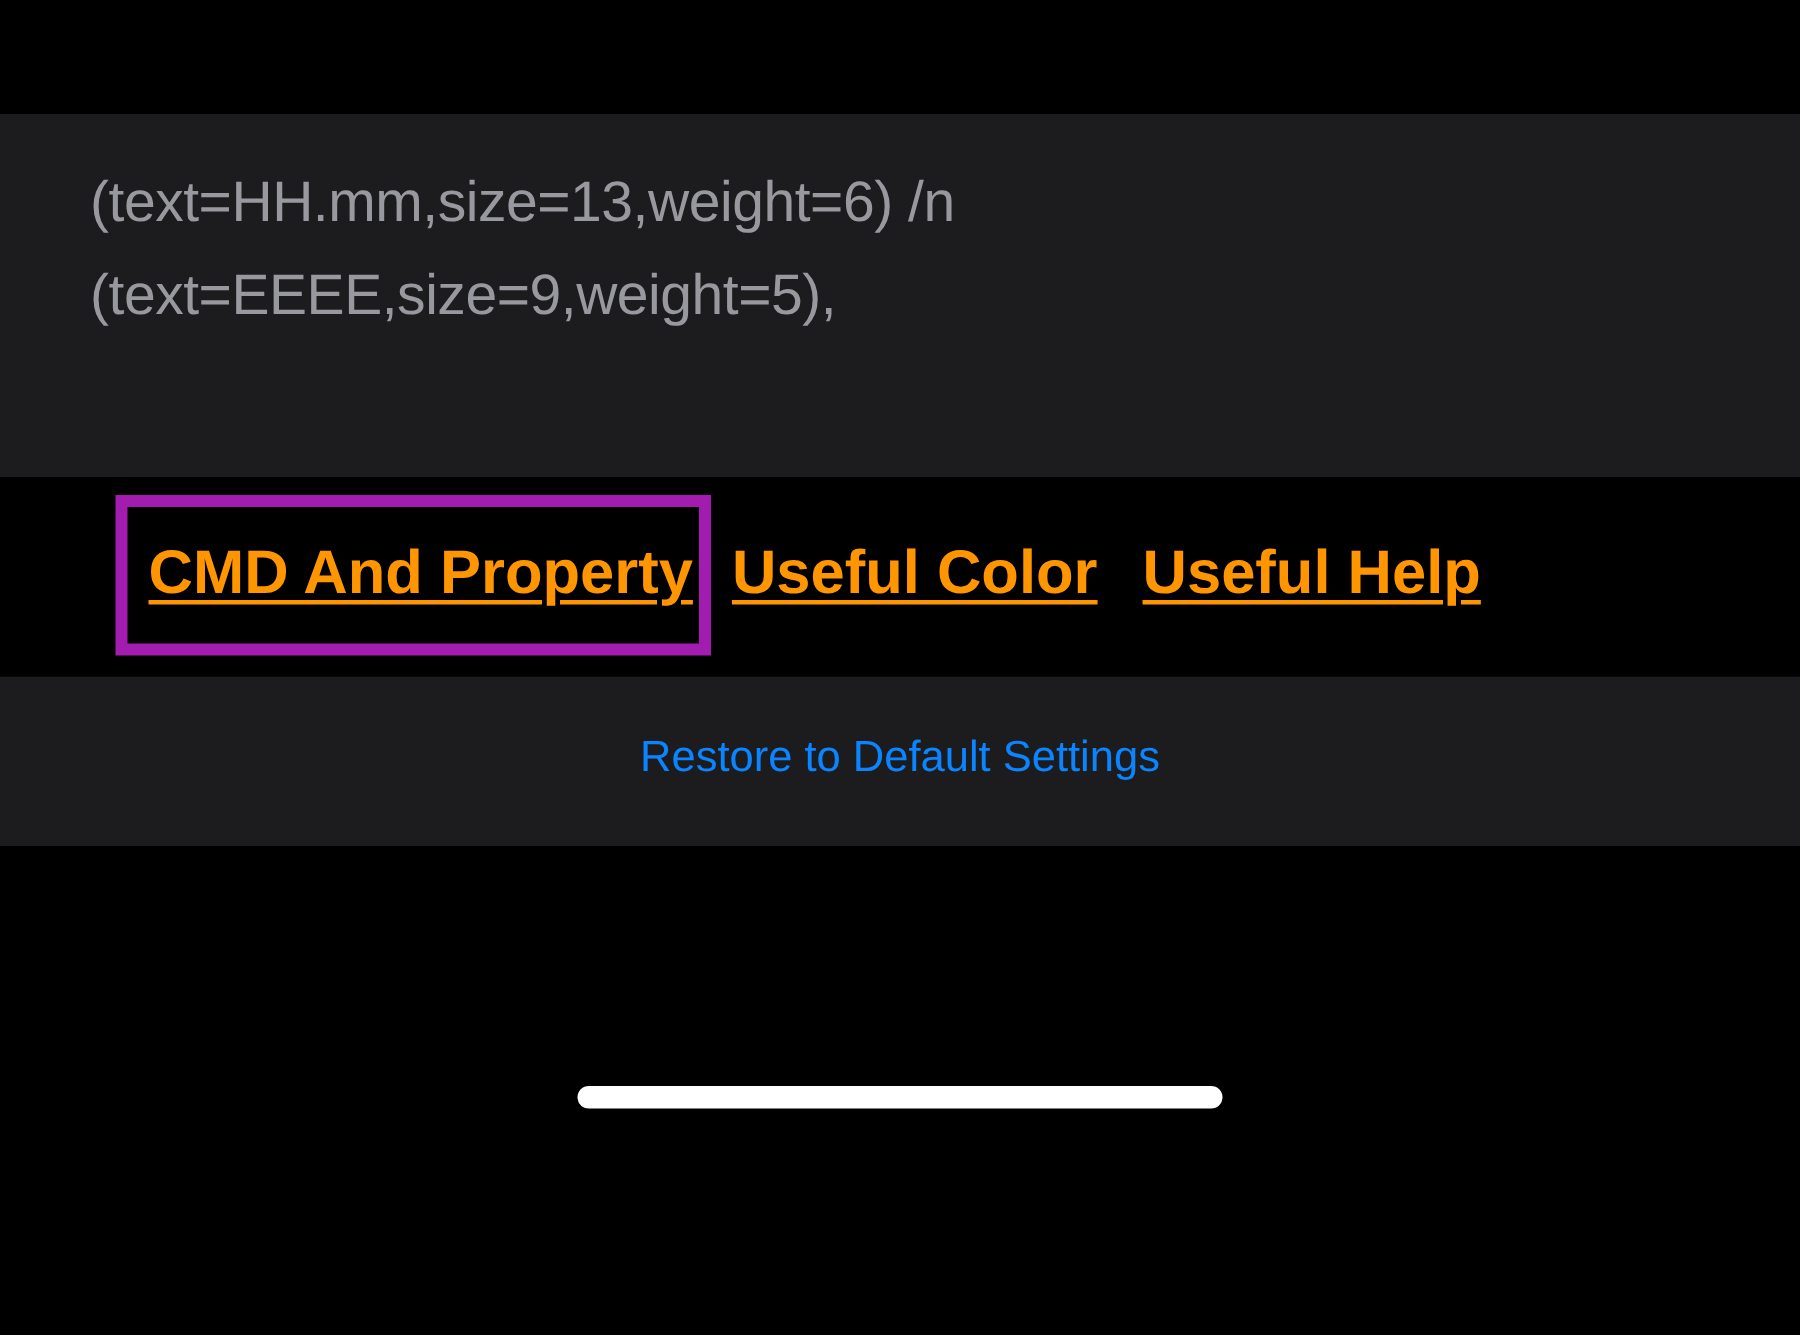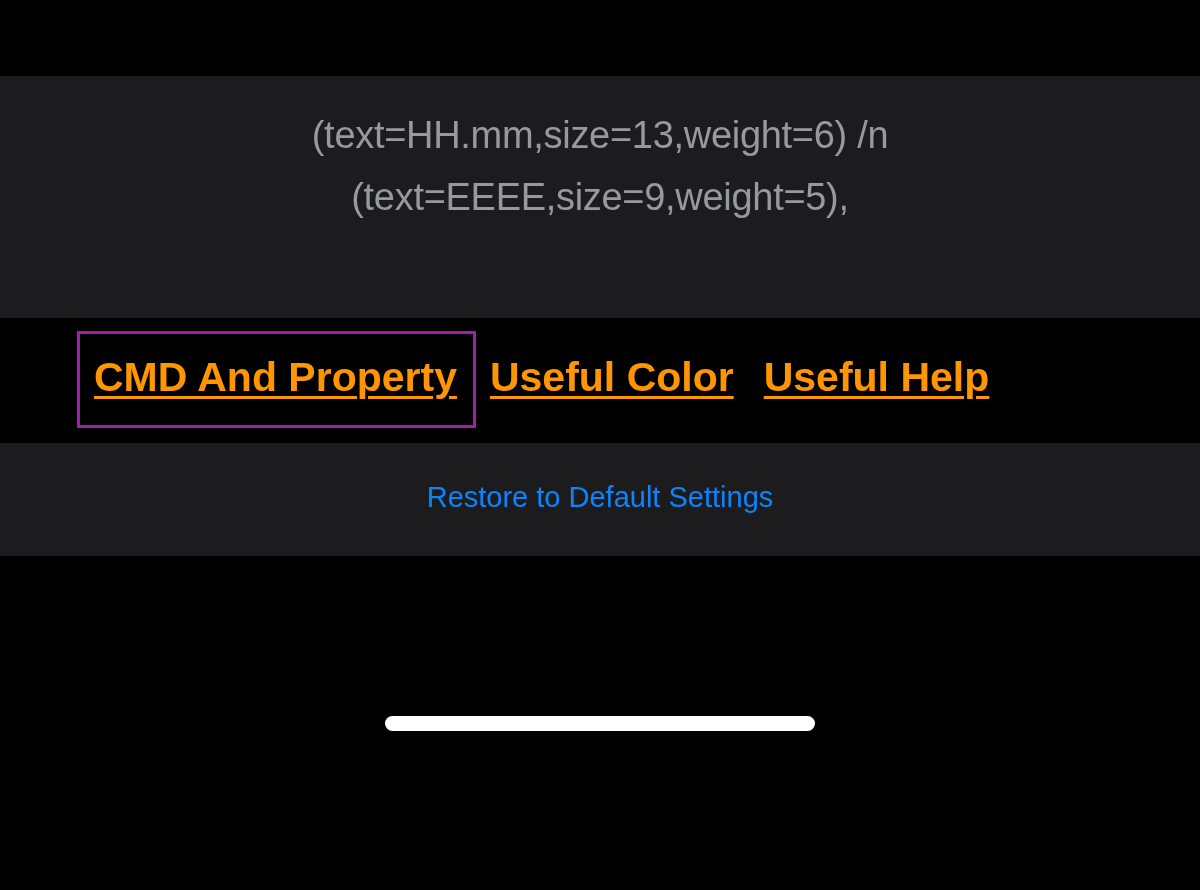--- a/index.html
+++ b/index.html
@@ -15,21 +15,20 @@
       overflow: hidden;
       position: relative;
     }
     .top-spacer {
       height: 76px;
       background: #000000;
     }
     .config-panel {
       background: #1c1c1e;
       padding: 28px 60px 90px 60px;
-      text-align: center;
     }
     .config-line {
       color: #98989f;
       font-size: 38px;
       line-height: 62px;
       font-weight: 400;
       letter-spacing: -0.3px;
     }
     .links-row {
       background: #000000;
@@ -38,22 +37,22 @@
       align-items: center;
       gap: 30px;
       position: relative;
       padding-left: 95px;
     }
     .link-wrapper {
       position: relative;
       display: inline-block;
     }
     .link-wrapper.highlighted {
-      border: 3px solid #a21caf;
-      padding: 20px 16px 24px 14px;
+      border: 8px solid #a21caf;
+      padding: 20px 4px 24px 14px;
       margin: -24px -16px -28px -18px;
       text-decoration: underline;
     }
     .help-link {
       color: #ff9500;
       font-size: 41px;
       font-weight: 600;
       text-decoration: underline;
       text-underline-offset: 5px;
       text-decoration-thickness: 3px;

